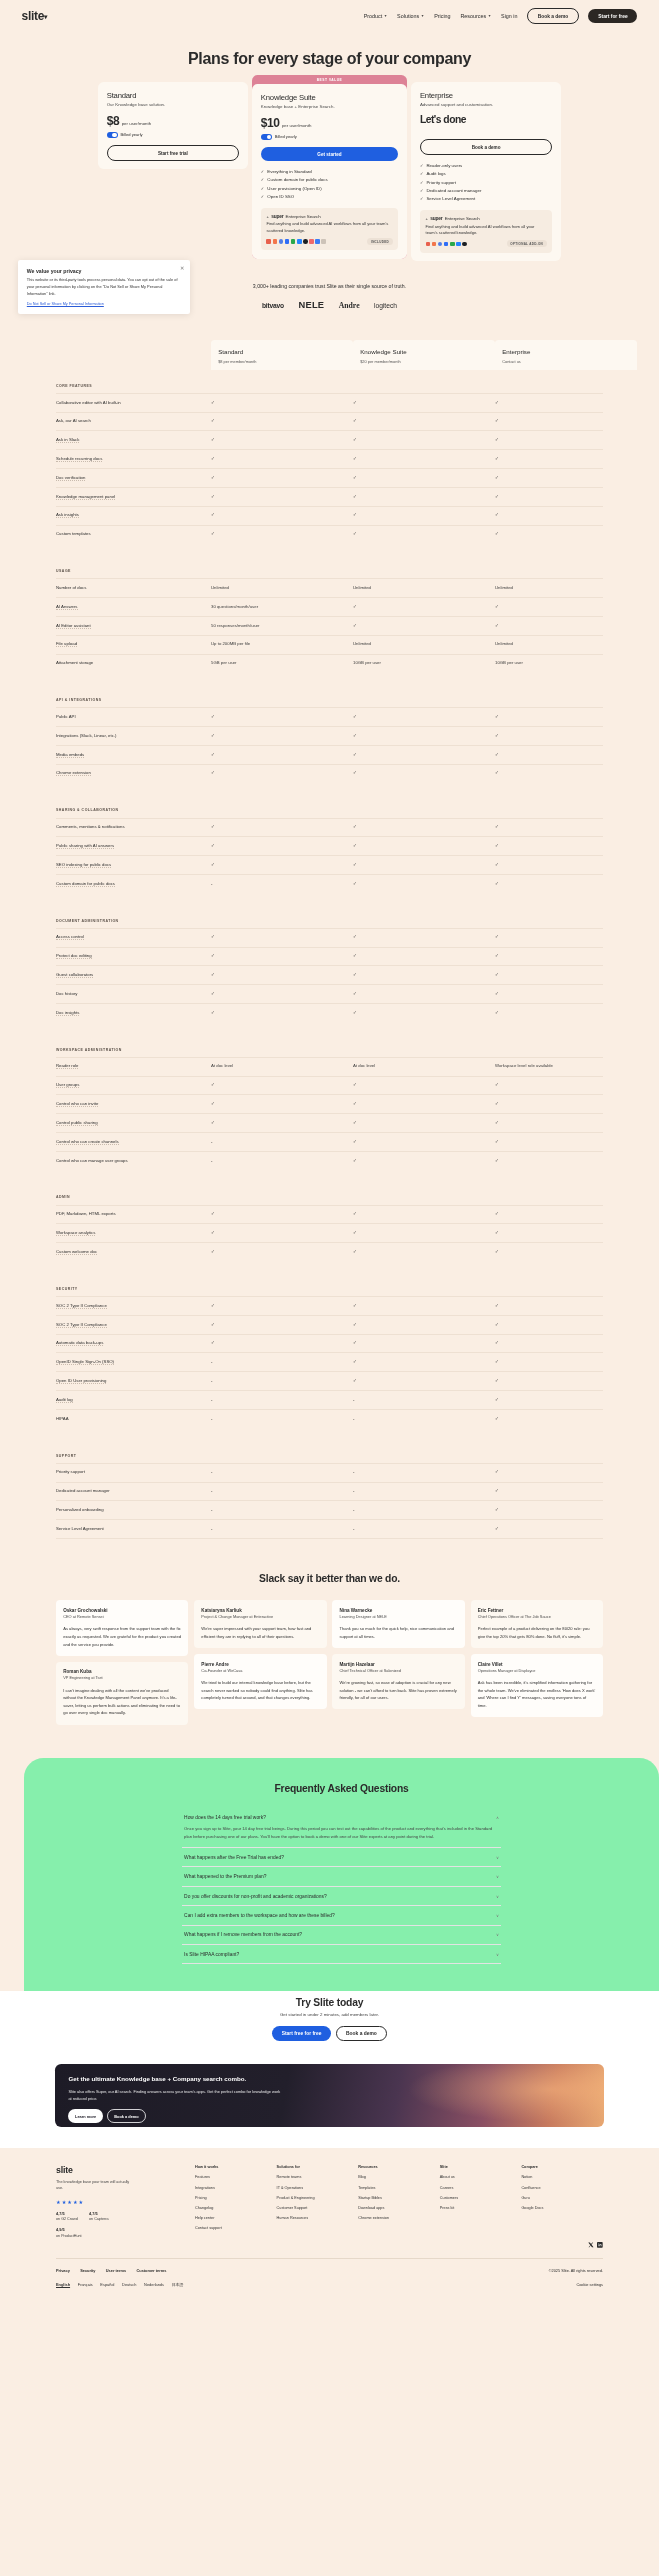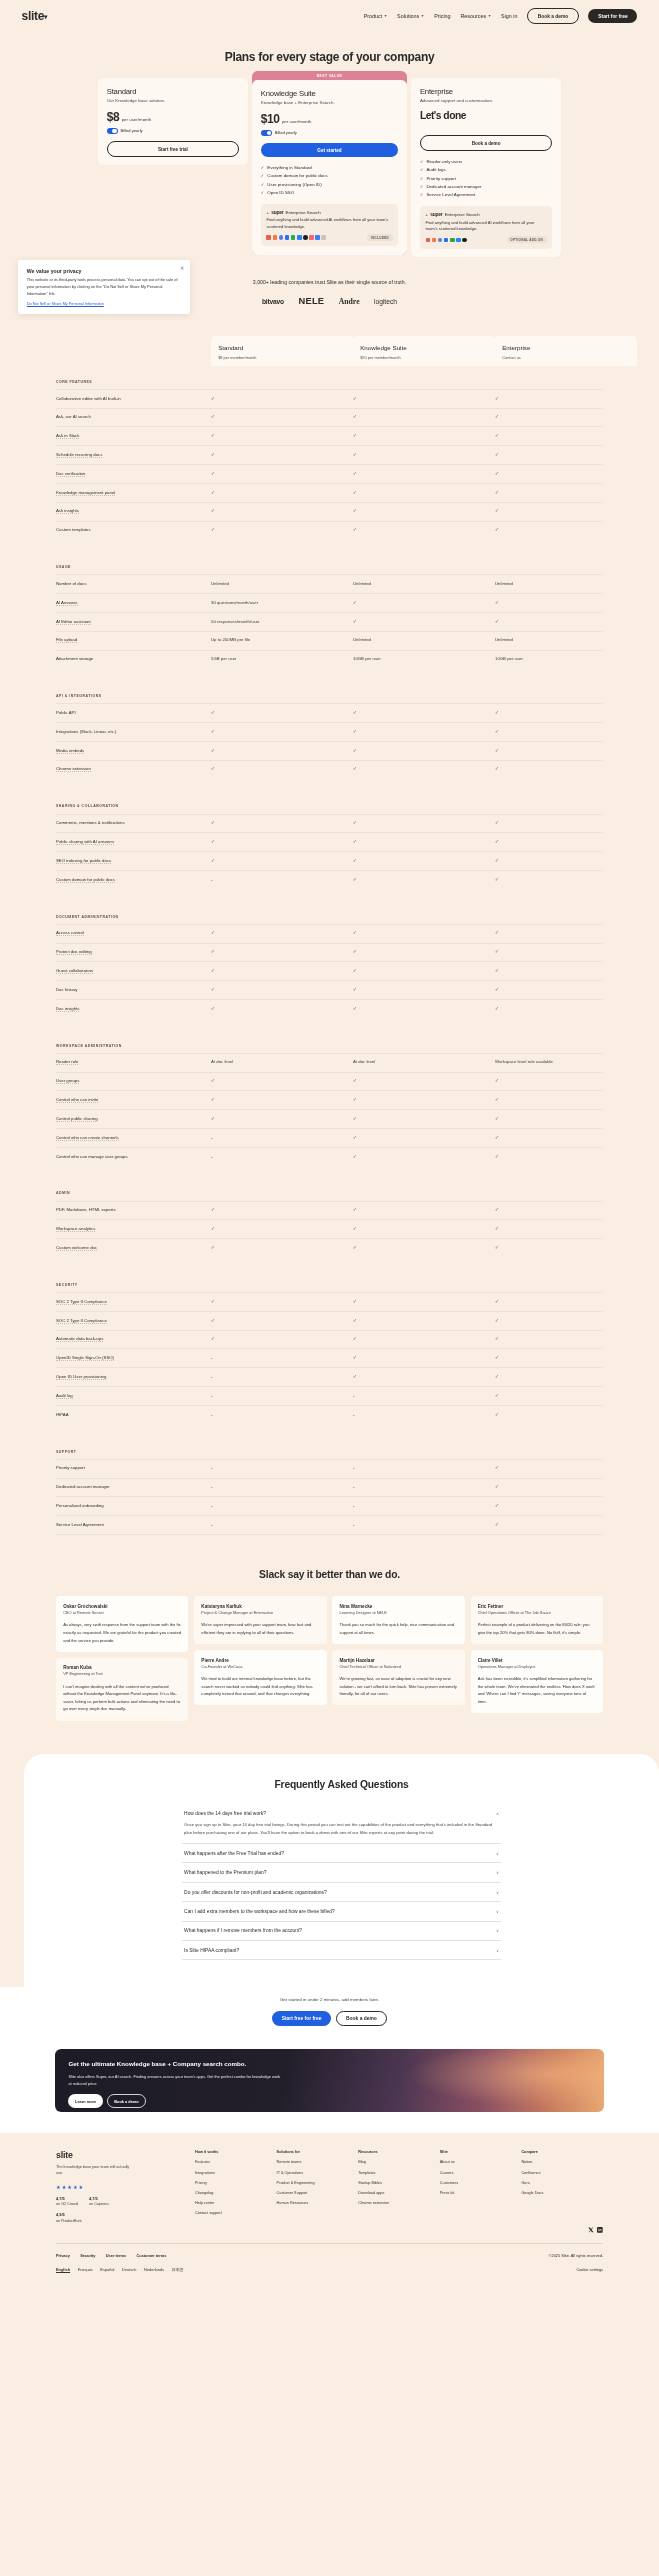--- a/index.html
+++ b/index.html
@@ -55,21 +55,21 @@
   }
   .btn-dark {
     background: #2b2724;
     color: #fff;
     padding: 4.6px 9.8px;
   }
 
   
   .hero-title {
     text-align: center;
-    font-size: 12px;
+    font-size: 16px;
     font-weight: 700;
     letter-spacing: -0.3px;
     margin: 17.5px 0 0;
   }
 
   
   .plans {
     display: flex;
     justify-content: center;
     align-items: flex-start;
@@ -295,21 +295,21 @@
     display: inline-block;
     width: 100%;
   }
   .tst-card.white { background: #fffdfa; }
   .tst-name { font-size: 4.6px; font-weight: 700; }
   .tst-role { font-size: 3.9px; color: #4a4a4a; margin-top: 1px; line-height: 1.45; }
   .tst-quote { font-size: 4.1px; line-height: 1.85; margin-top: 5.7px; color: #2d2d2d; }
 
   
   .faq-band {
-    background: #ffffff;
+    background: #86efac;
     border-radius: 19.6px 19.6px 0 0;
     margin-top: 28px;
     padding: 25px 0 27px;
     margin-left: 24px;
   }
   .faq-title {
     text-align: center;
     font-size: 10.3px;
     font-weight: 700;
     letter-spacing: -0.2px;
@@ -915,20 +915,21 @@
       <div class="faq-item">
         <div class="faq-q">
           <span>Is Slite HIPAA compliant?</span>
           <span class="ar">∨</span>
         </div>
       </div>
     </div>
 </div>
 
 <div class="try">
+  <h2 class="try-title">Try Slite today</h2>
   <div class="try-sub">Get started in under 2 minutes, add members later.</div>
   <div class="try-btns">
     <a class="btn try-blue">Start free for free</a>
     <a class="btn btn-outline">Book a demo</a>
   </div>
 </div>
 
 <div class="cta-band">
   <div class="cta-banner">
     <div class="cta-h">Get the ultimate Knowledge base + Company search combo.</div>

